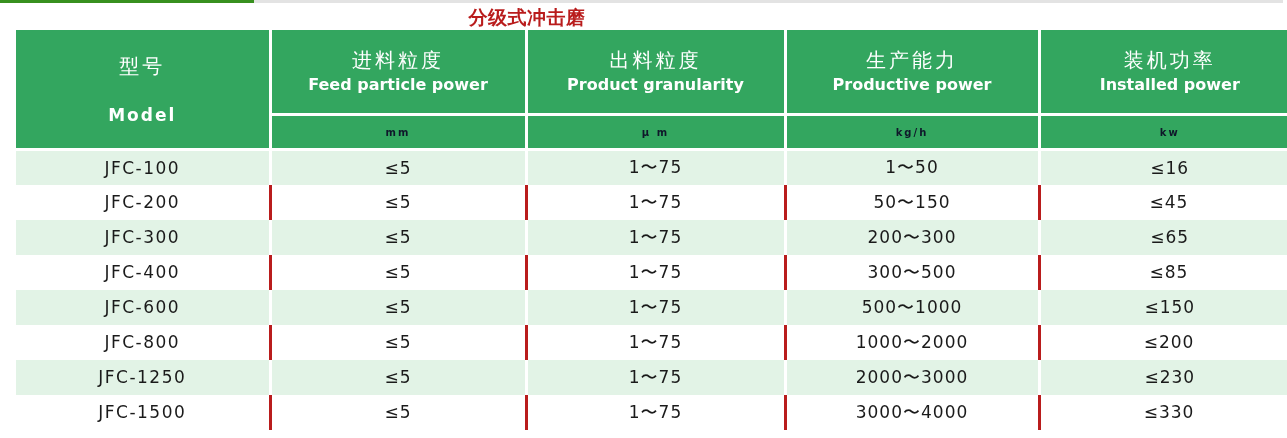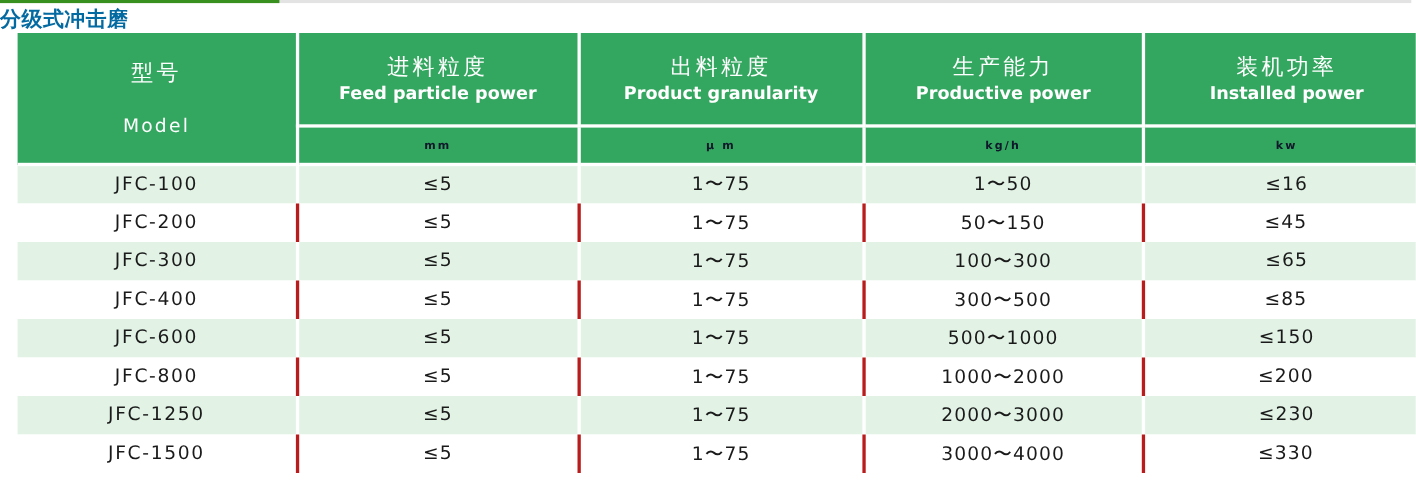--- a/index.html
+++ b/index.html
@@ -40,26 +40,27 @@
   
   .title-band {
     position: absolute;
     top: 3px; left: 0;
     width: 1283px;
     height: 27px;
     background: #ffffff;
   }
   .title-text {
     position: absolute;
-    left: 0;
+    left: 12px;
     top: 2px;
     width: 1030px;
+    text-align: center;
     font-size: 19px;
     font-weight: 700;
-    color: #0369a1;
+    color: #b91c1c;
     letter-spacing: 0.5px;
     font-family: "DejaVu Sans", "Liberation Sans", sans-serif;
   }
 
   
   .spec-table {
     position: absolute;
     top: 30px;
     left: 16px;
     width: 1283px;
@@ -100,21 +101,21 @@
   .hdr .en {
     display: block;
     font-size: 16px;
     font-weight: 700;
     line-height: 1.4;
     letter-spacing: 0px;
     font-family: "DejaVu Sans", "Liberation Sans", sans-serif;
   }
   .hdr.model .cn { margin-top: 2px; }
   .hdr.model .en {
-    font-weight: 400;
+    font-weight: 700;
     font-size: 17px;
     letter-spacing: 2px;
     margin-top: 24px;
   }
 
   .unit {
     background: #33a65f;
     color: #0f172a;
     height: 32px;
     font-size: 10px;
@@ -200,21 +201,21 @@
         <td class="model-cell">JFC-200</td>
         <td>≤5</td>
         <td>1〜75</td>
         <td>50〜150</td>
         <td>≤45</td>
       </tr>
       <tr class="alt">
         <td class="model-cell">JFC-300</td>
         <td>≤5</td>
         <td>1〜75</td>
-        <td>100〜300</td>
+        <td>200〜300</td>
         <td>≤65</td>
       </tr>
       <tr class="plain">
         <td class="model-cell">JFC-400</td>
         <td>≤5</td>
         <td>1〜75</td>
         <td>300〜500</td>
         <td>≤85</td>
       </tr>
       <tr class="alt">

